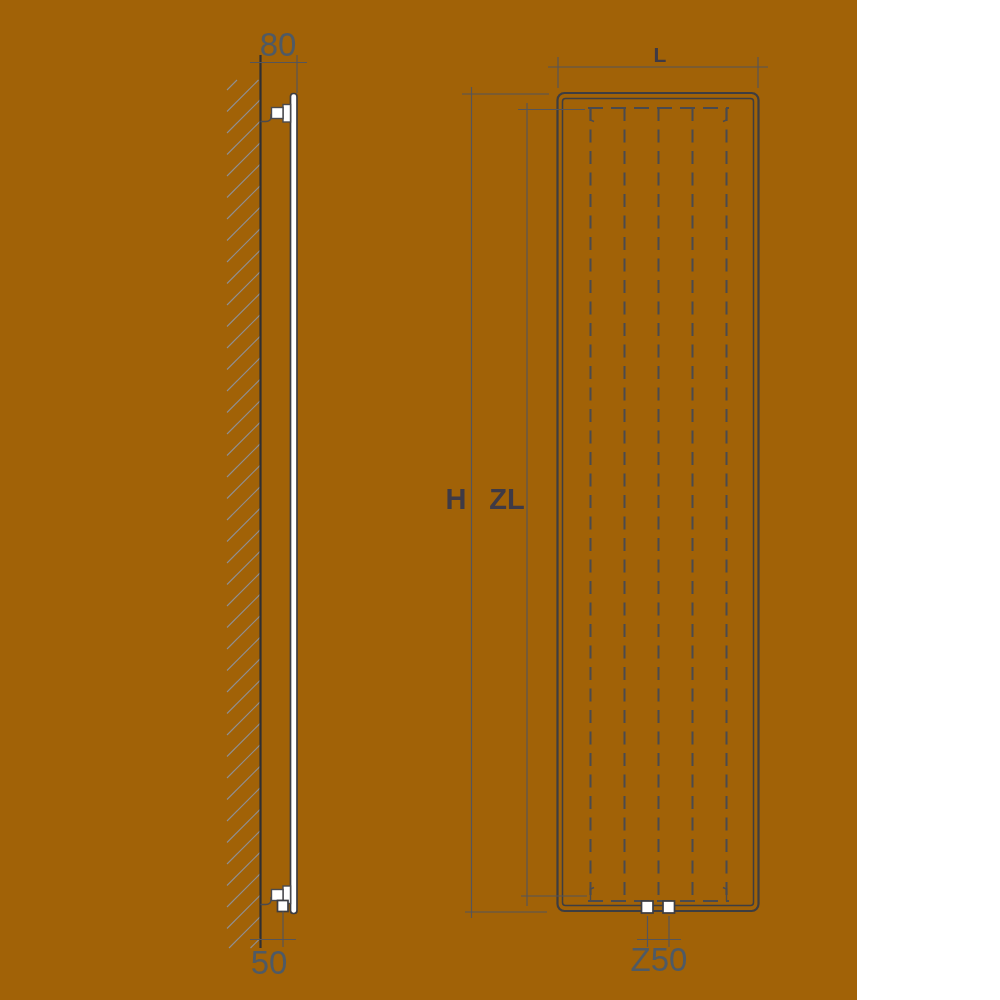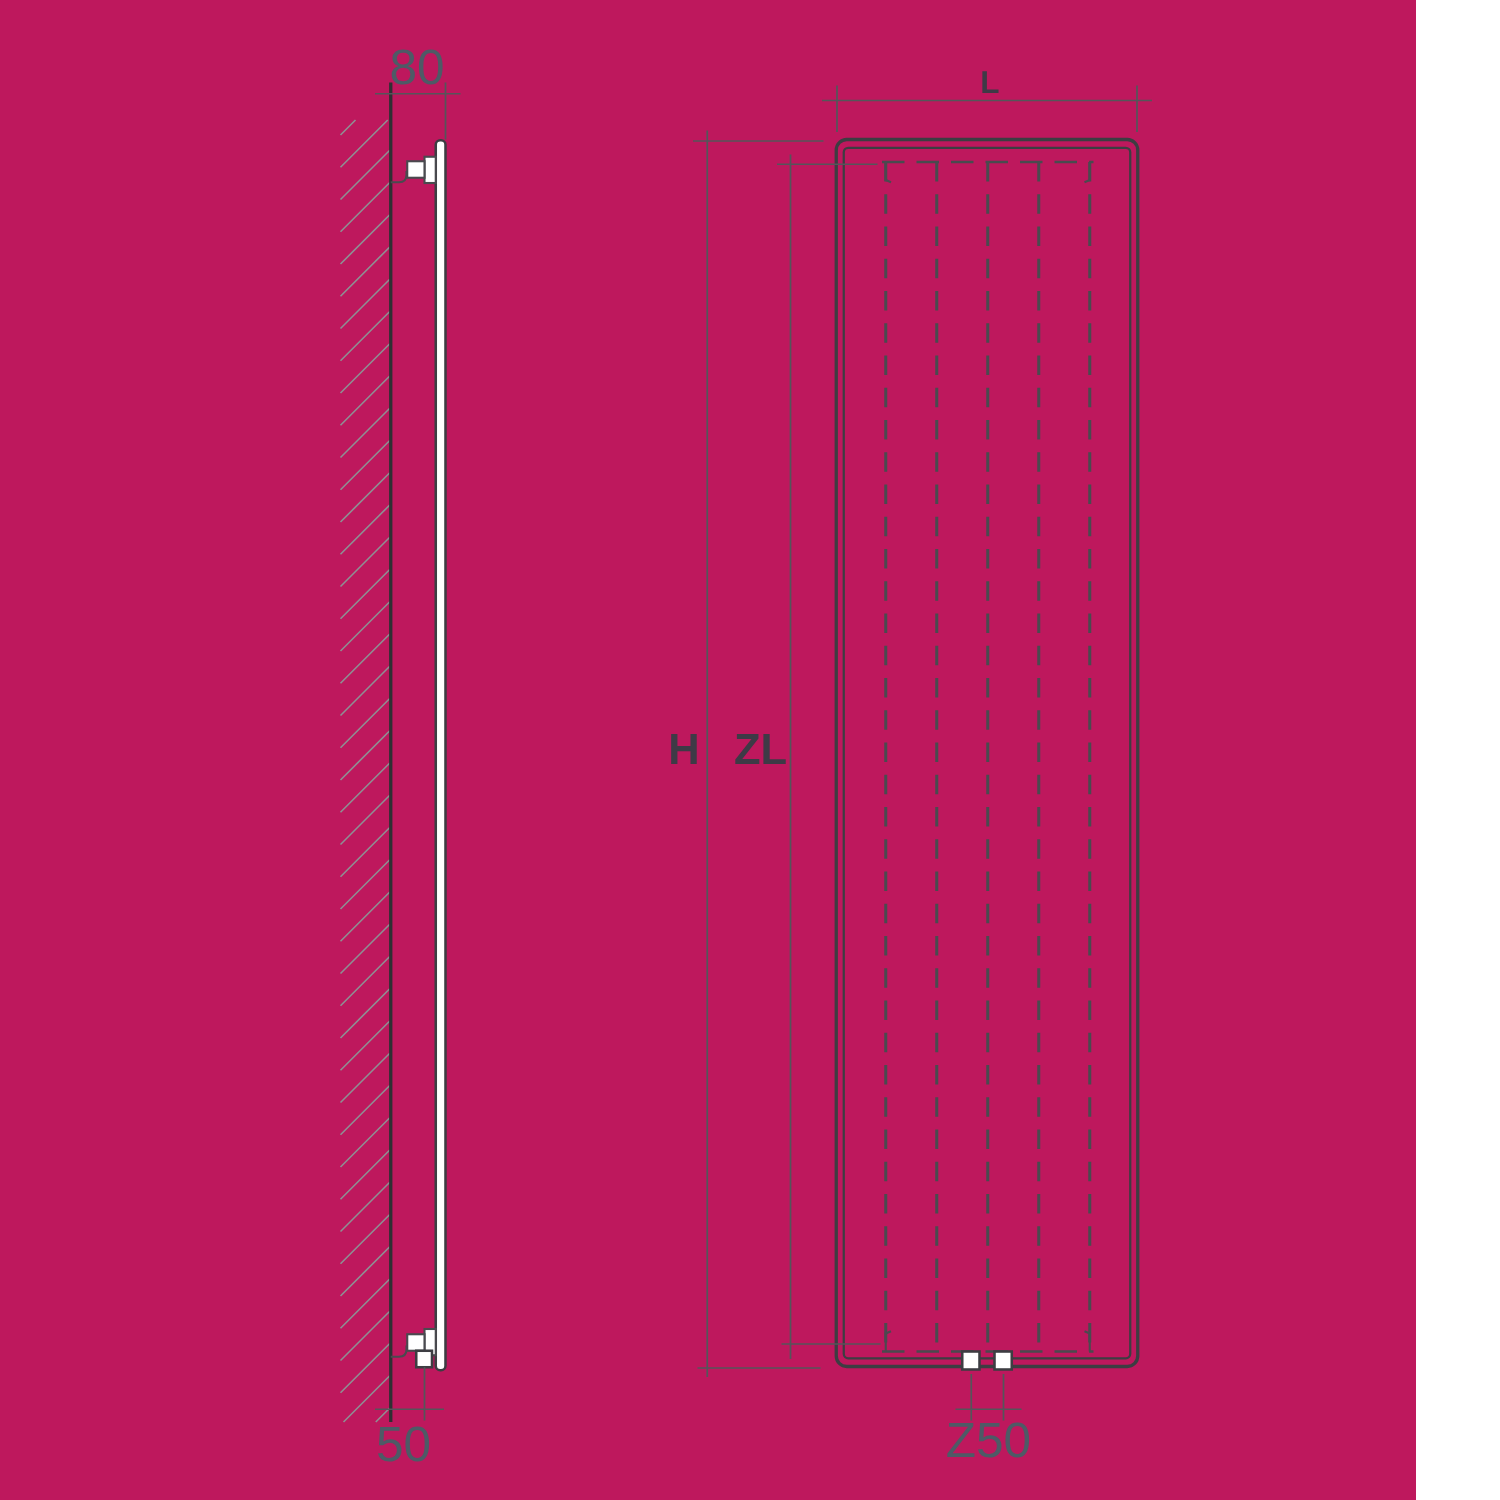--- a/index.html
+++ b/index.html
@@ -1,17 +1,17 @@
 <!DOCTYPE html>
 <html><head>
 <meta charset="utf-8">
 <style>
   html,body{margin:0;padding:0;background:#ffffff;}
   .canvas{
-    width:944px;height:1000px;background:#be185d;position:relative;
+    width:857px;height:1000px;background:#a16207;position:relative;
     font-family:"Liberation Sans", sans-serif;
   }
   svg{display:block;}
   
   .outline   {stroke:#3d3d42;stroke-width:2.2;fill:none;}
   .outline-th{stroke:#3d3d42;stroke-width:1.5;fill:none;}
   .panel     {stroke:#3d3d42;stroke-width:1.7;fill:#ffffff;}
   .bracket   {stroke:#4a4a4f;stroke-width:1.4;fill:#ffffff;}
   .bracket-open{stroke:#4a4a4f;stroke-width:1.4;fill:none;}
   .wall      {stroke:#2f2f33;stroke-width:2.2;fill:none;}

